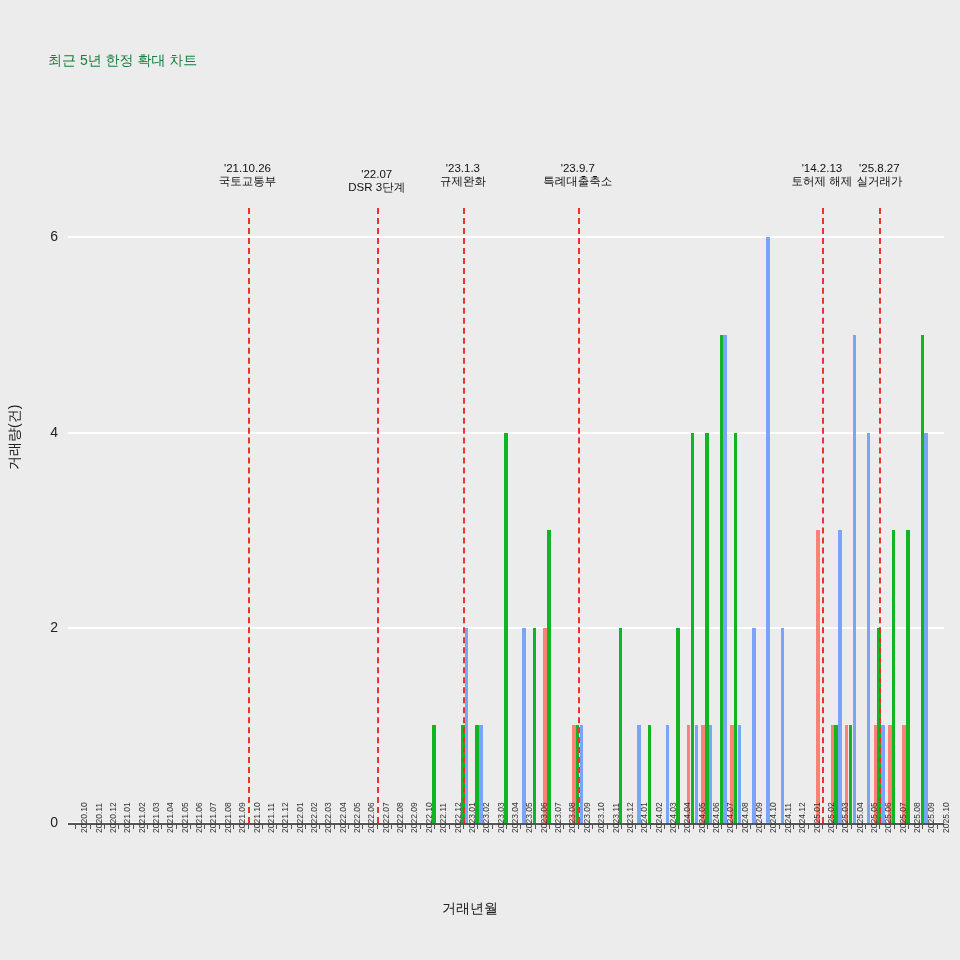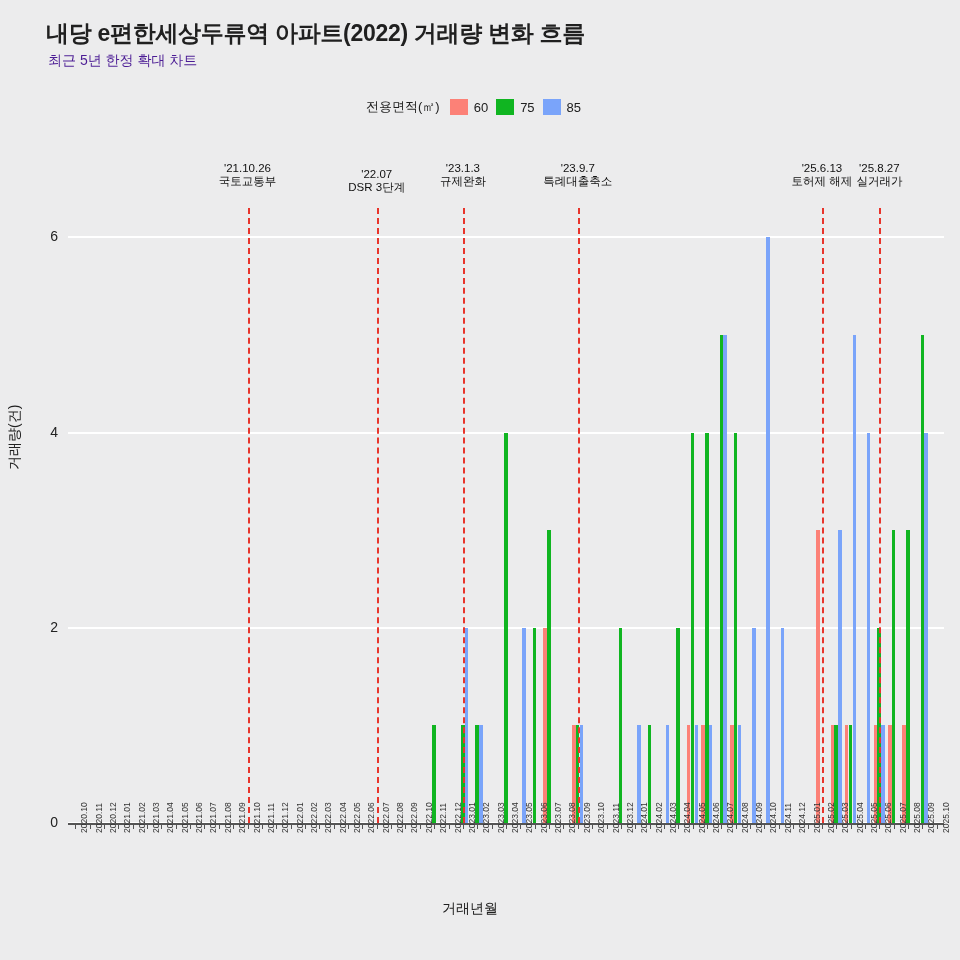--- a/index.html
+++ b/index.html
@@ -12,21 +12,21 @@
   }
   #root { position:relative; width:960px; height:960px; }
 
   .title {
     position:absolute; left:46px; top:18px;
     font-size:23px; font-weight:bold; letter-spacing:-0.3px;
     white-space:nowrap;
   }
   .subtitle {
     position:absolute; left:48px; top:52px;
-    font-size:14px; color:#4c1d95;
+    font-size:14px; color:#15803d;
     white-space:nowrap;
   }
 
   
   .legend {
     position:absolute; left:366px; top:98px;
     display:flex; align-items:center; gap:8px;
     font-size:13px;
   }
   .legend-title { margin-right:2px; }
@@ -94,38 +94,22 @@
     position:absolute;
     font-size:11.5px; color:#111;
     text-align:center; white-space:nowrap;
   }
   .evlab .d { font-weight:normal; }
 </style>
 </head>
 <body>
 
 <div id="root">
-  <div class="title">내당 e편한세상두류역 아파트(2022) 거래량 변화 흐름</div>
   <div class="subtitle">최근 5년 한정 확대 차트</div>
 
-  <div class="legend">
-    <span class="legend-title">전용면적(㎡)</span>
-    <span class="legend-item">
-      <span class="legend-swatch" style="background:#fc8177"></span>
-      <span class="legend-label">60</span>
-    </span>
-    <span class="legend-item">
-      <span class="legend-swatch" style="background:#10b521"></span>
-      <span class="legend-label">75</span>
-    </span>
-    <span class="legend-item">
-      <span class="legend-swatch" style="background:#7aa4fa"></span>
-      <span class="legend-label">85</span>
-    </span>
-  </div>
 
   <div class="ytitle">거래량(건)</div>
   <div id="yticklabels">
       <div class="ylabel-txt" style="left: 28px; top: 814px;">0</div>
       <div class="ylabel-txt" style="left: 28px; top: 618.762px;">2</div>
       <div class="ylabel-txt" style="left: 28px; top: 423.524px;">4</div>
       <div class="ylabel-txt" style="left: 28px; top: 228.286px;">6</div>
     </div>
 
   <div class="plot" id="plot">
@@ -327,21 +311,21 @@
         <div class="d">'23.1.3</div>
         <div>규제완화</div>
       </div>
       <div class="evline" style="left: 577.8px;"></div>
       <div class="evlab" style="width: 140px; left: 507.8px; top: 162px;">
         <div class="d">'23.9.7</div>
         <div>특례대출축소</div>
       </div>
       <div class="evline" style="left: 821.93px;"></div>
       <div class="evlab" style="width: 140px; left: 751.93px; top: 162px;">
-        <div class="d">'25.6.13</div>
+        <div class="d">'14.2.13</div>
         <div>토허제 해제</div>
       </div>
       <div class="evline" style="left: 879.38px;"></div>
       <div class="evlab" style="width: 140px; left: 809.38px; top: 162px;">
         <div class="d">'25.8.27</div>
         <div>실거래가</div>
       </div>
     </div>
 
   <div class="xtitle">거래년월</div>

